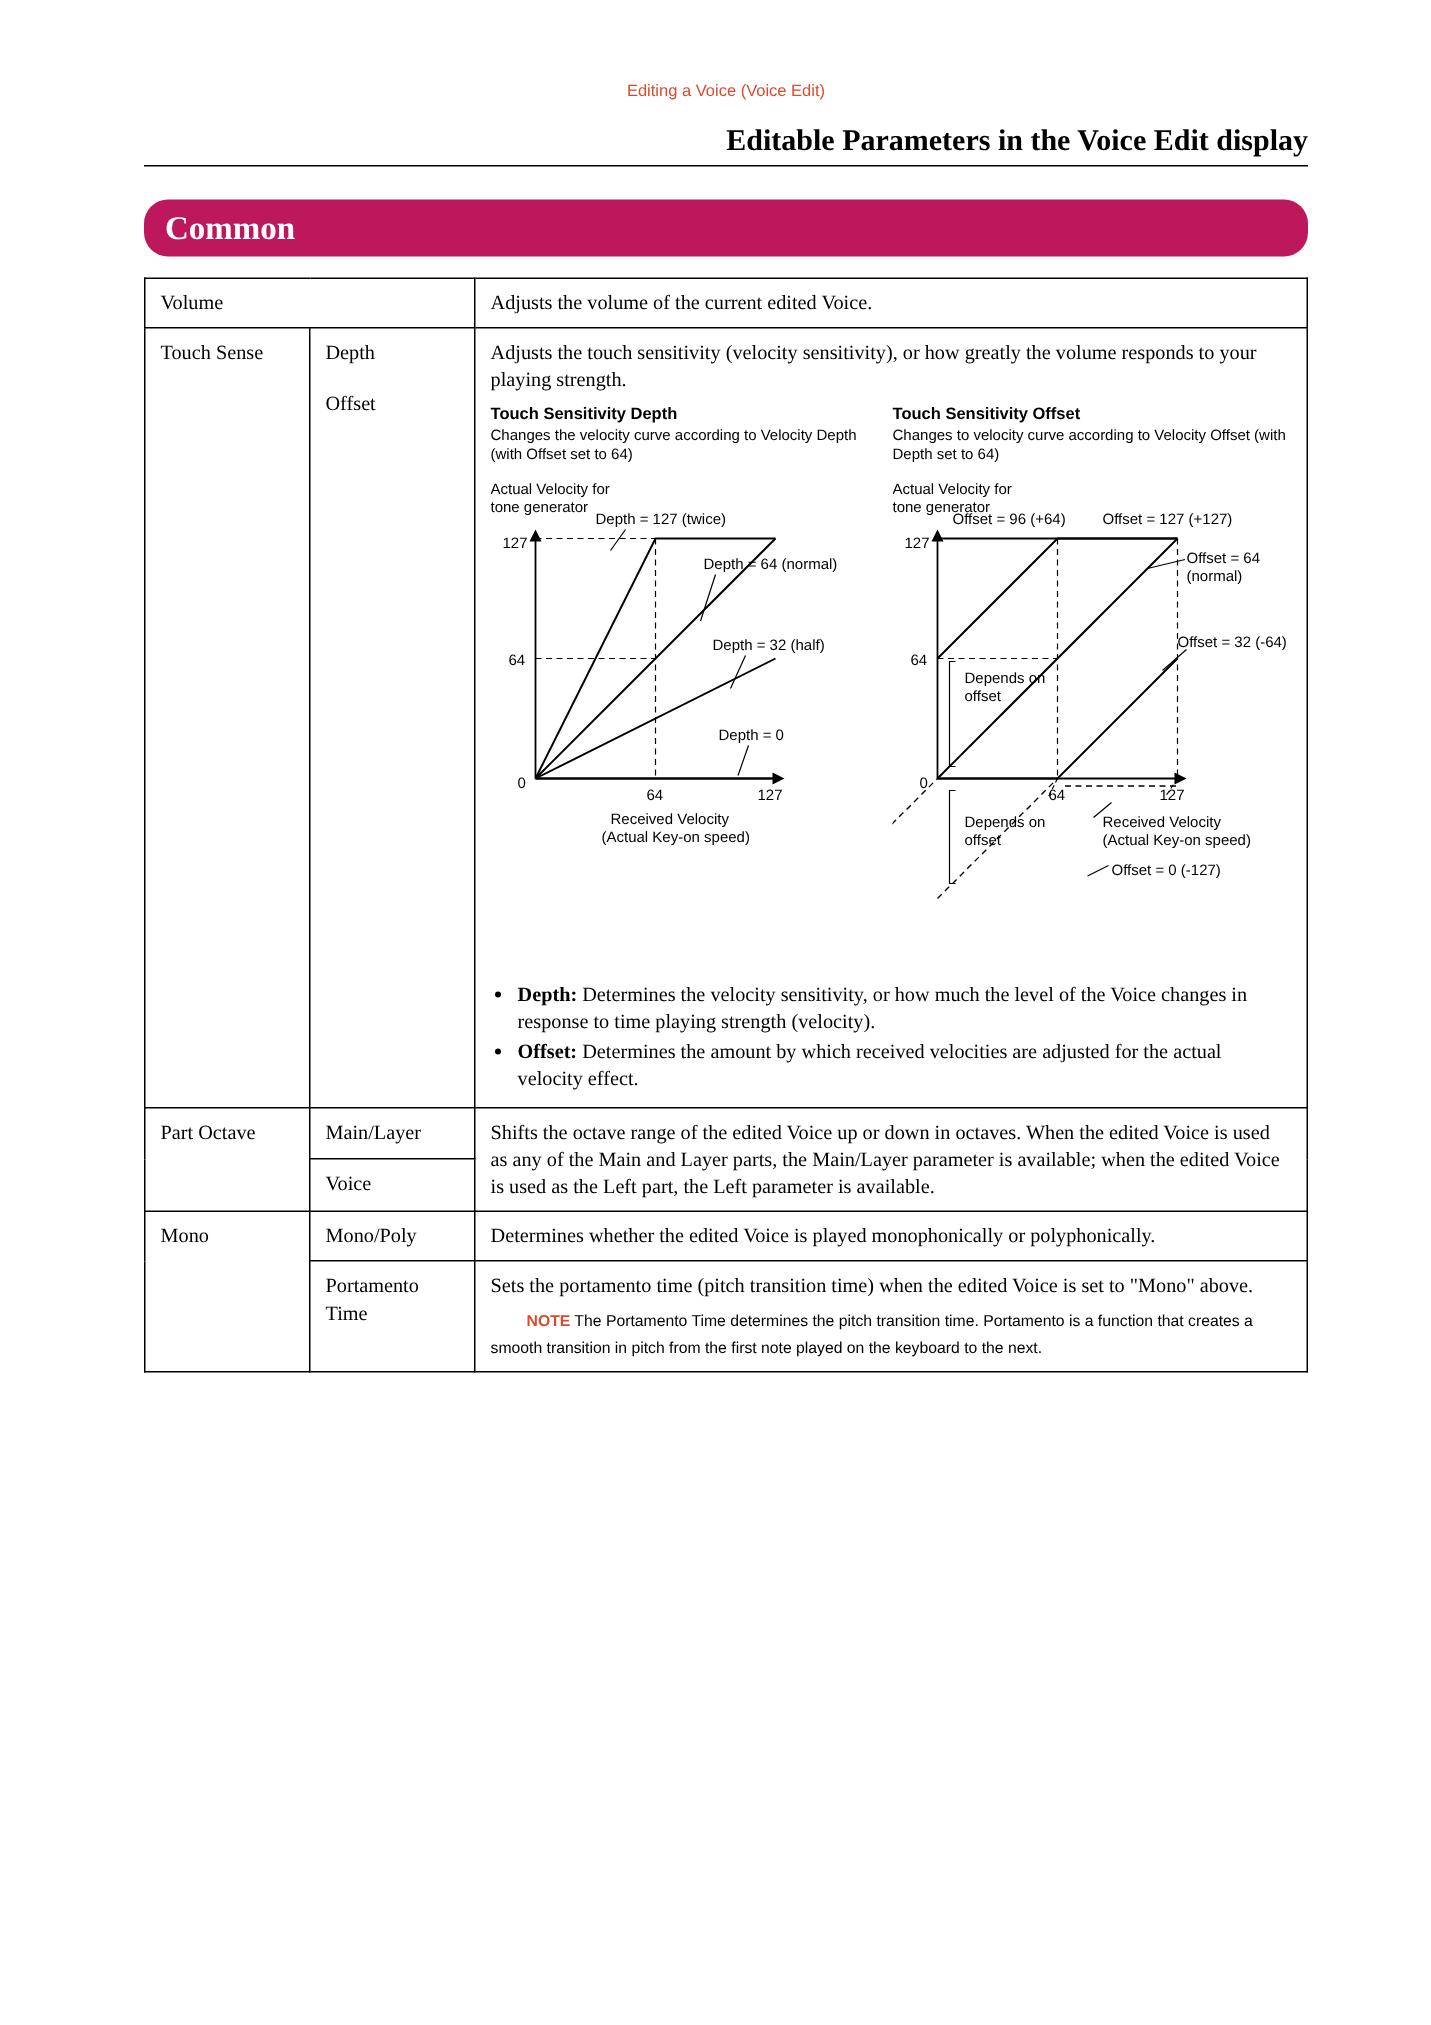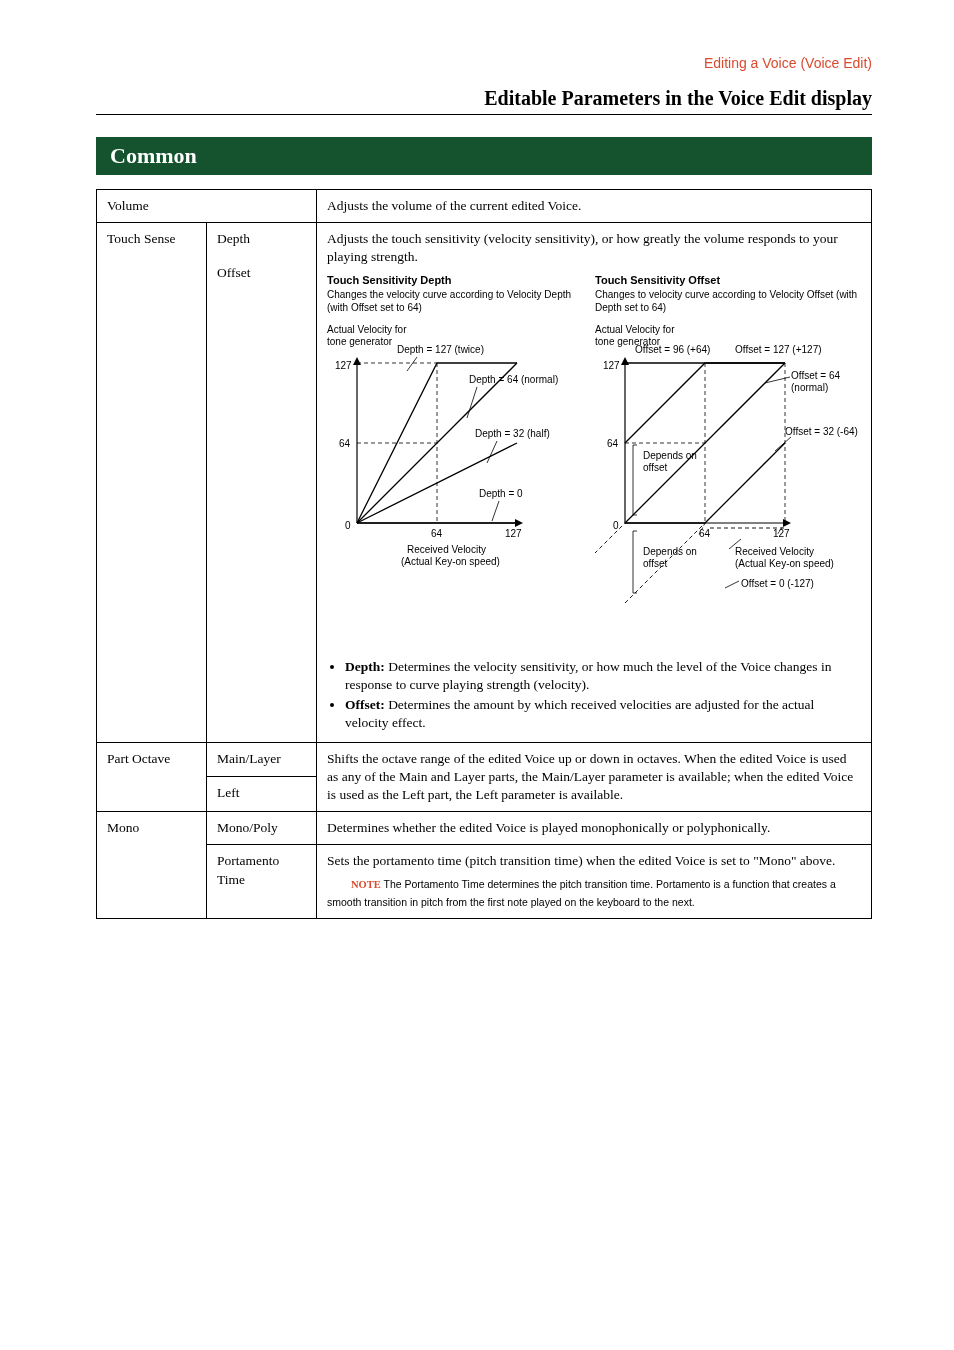--- a/index.html
+++ b/index.html
@@ -11,61 +11,62 @@
     background: #fff;
   }
   .page {
     width: 954px;
     height: 1350px;
     padding: 55px 82px 40px 96px;
     position: relative;
   }
   .top-label {
     color: #d94a2e;
-    font-size: 14px;
-    text-align: right;
+    font-size: 11px;
+    text-align: center;
     margin-bottom: 16px;
   }
   .section-heading {
     font-family: Georgia, 'Times New Roman', serif;
     font-size: 20px;
     font-weight: bold;
     border-bottom: 1px solid #000;
     padding-bottom: 4px;
     margin-bottom: 22px;
     text-align: right;
   }
   .common-bar {
-    background: #14532d;
+    background: #be185d;
     color: #fff;
     font-family: Georgia, 'Times New Roman', serif;
     font-size: 22px;
     font-weight: bold;
     padding: 6px 14px;
     margin-bottom: 14px;
+    border-radius: 16px;
   }
   table.main {
     width: 100%;
     border-collapse: collapse;
     table-layout: fixed;
   }
   table.main td {
     border: 1px solid #000;
     padding: 7px 10px 7px 10px;
     vertical-align: top;
     font-family: Georgia, 'Times New Roman', serif;
     font-size: 13.5px;
     line-height: 1.35;
   }
   .col1 { width: 110px; font-weight: bold; }
   .col2 { width: 110px; font-weight: bold; }
   .col3 { }
   .cell-content { font-family: Georgia, 'Times New Roman', serif; }
   .note-label {
-    font-family: Liberation Serif, serif;
+    font-family: Liberation Sans, sans-serif;
     font-size: 10.5px;
     font-weight: bold;
     color: #d94a2e;
     padding-left: 24px;
   }
   .note-body {
     font-family: Arial, Helvetica, sans-serif;
     font-size: 10.5px;
     color: #000;
   }
@@ -252,36 +253,36 @@
 
                 <line x1="80" y1="160" x2="74" y2="172" stroke="#000" stroke-dasharray="3,2" stroke-width="0.8"></line>
                 <line x1="160" y1="160" x2="152" y2="172" stroke="#000" stroke-dasharray="3,2" stroke-width="0.8"></line>
               </g>
             </svg>
           </div>
         </div>
 
         <ul class="bullets">
           <li>
-            <span class="bold-inline">Depth:</span><span> Determines the velocity sensitivity, or how much the level of the Voice changes in response to curve playing strength (velocity).</span>
+            <span class="bold-inline">Depth:</span><span> Determines the velocity sensitivity, or how much the level of the Voice changes in response to time playing strength (velocity).</span>
           </li>
           <li>
             <span class="bold-inline">Offset:</span><span> Determines the amount by which received velocities are adjusted for the actual velocity effect.</span>
           </li>
         </ul>
       </td>
     </tr>
 
     <tr>
       <td rowspan="2">Part Octave</td>
       <td>Main/Layer</td>
       <td rowspan="2">Shifts the octave range of the edited Voice up or down in octaves. When the edited Voice is used as any of the Main and Layer parts, the Main/Layer parameter is available; when the edited Voice is used as the Left part, the Left parameter is available.</td>
     </tr>
     <tr>
-      <td>Left</td>
+      <td>Voice</td>
     </tr>
 
     <tr>
       <td rowspan="2">Mono</td>
       <td>Mono/Poly</td>
       <td>Determines whether the edited Voice is played monophonically or polyphonically.</td>
     </tr>
     <tr>
       <td>Portamento Time</td>
       <td>

